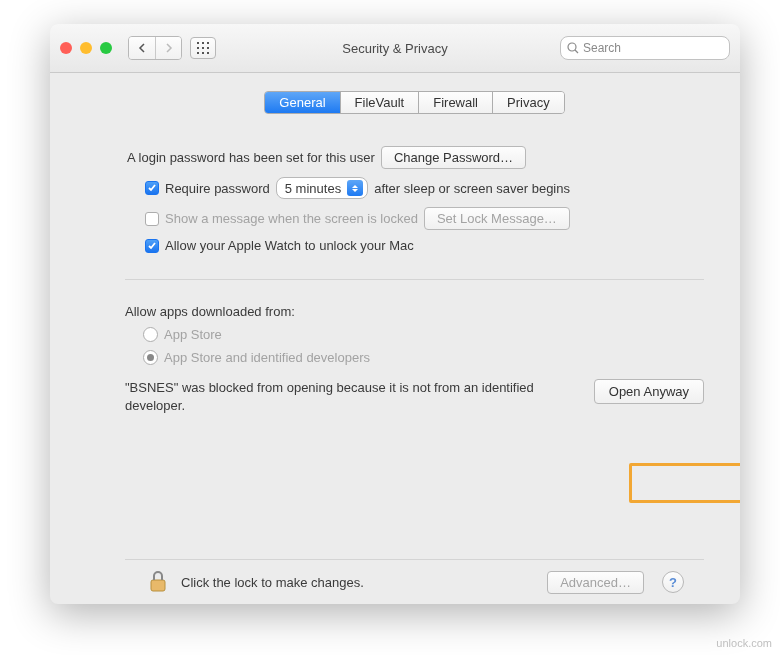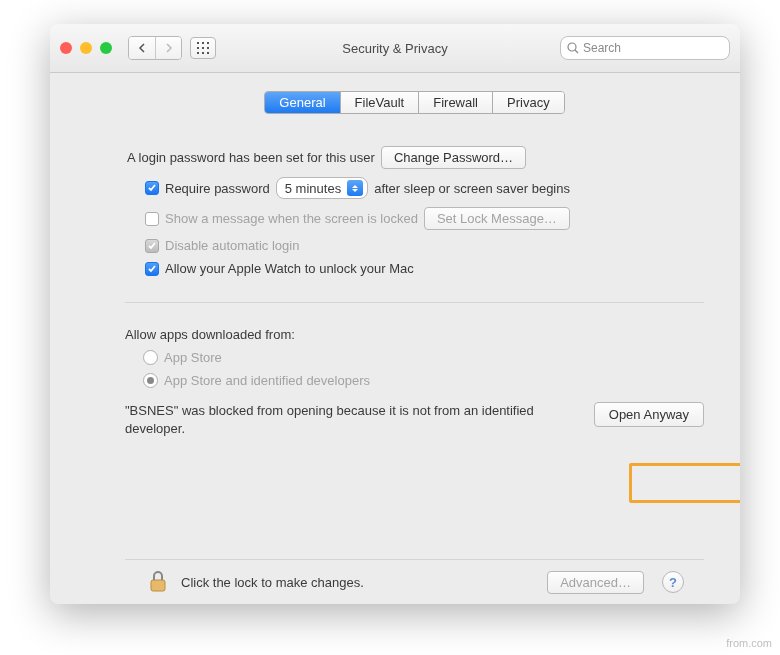--- a/index.html
+++ b/index.html
@@ -123,28 +123,20 @@
             <span class="caret"></span>
           </span>
         <span>after sleep or screen saver begins</span>
       </div>
       <div class="line" style="padding-left:18px;">
         <span class="chk"></span>
         <span class="dim">Show a message when the screen is locked</span>
         <span class="btn disabled">Set Lock Message…</span>
       </div>
       <div class="line" style="padding-left:18px;">
-        <span class="chk checked" style="background:linear-gradient(#d8d8d8,#bcbcbc);border-color:#aaa">
-            <svg width="10" height="10" viewBox="0 0 10 10">
-              <path d="M2 5 L4 7 L8 2" stroke="#fff" stroke-width="1.8" fill="none"></path>
-            </svg>
-          </span>
-        <span class="dim">Disable automatic login</span>
-      </div>
-      <div class="line" style="padding-left:18px;">
         <span class="chk checked">
             <svg width="10" height="10" viewBox="0 0 10 10">
               <path d="M2 5 L4 7 L8 2" stroke="#fff" stroke-width="1.8" fill="none"></path>
             </svg>
           </span>
         <span>Allow your Apple Watch to unlock your Mac</span>
       </div>
     </div>
 
     <div class="divider"></div>
@@ -177,13 +169,13 @@
           </svg>
       </span>
       <span>Click the lock to make changes.</span>
       <span style="flex:1"></span>
       <span class="btn disabled">Advanced…</span>
       <span class="help">?</span>
     </div>
   </div>
 </div>
 
-<div class="watermark">from.com</div>
+<div class="watermark">unlock.com</div>
 
 </body></html>

